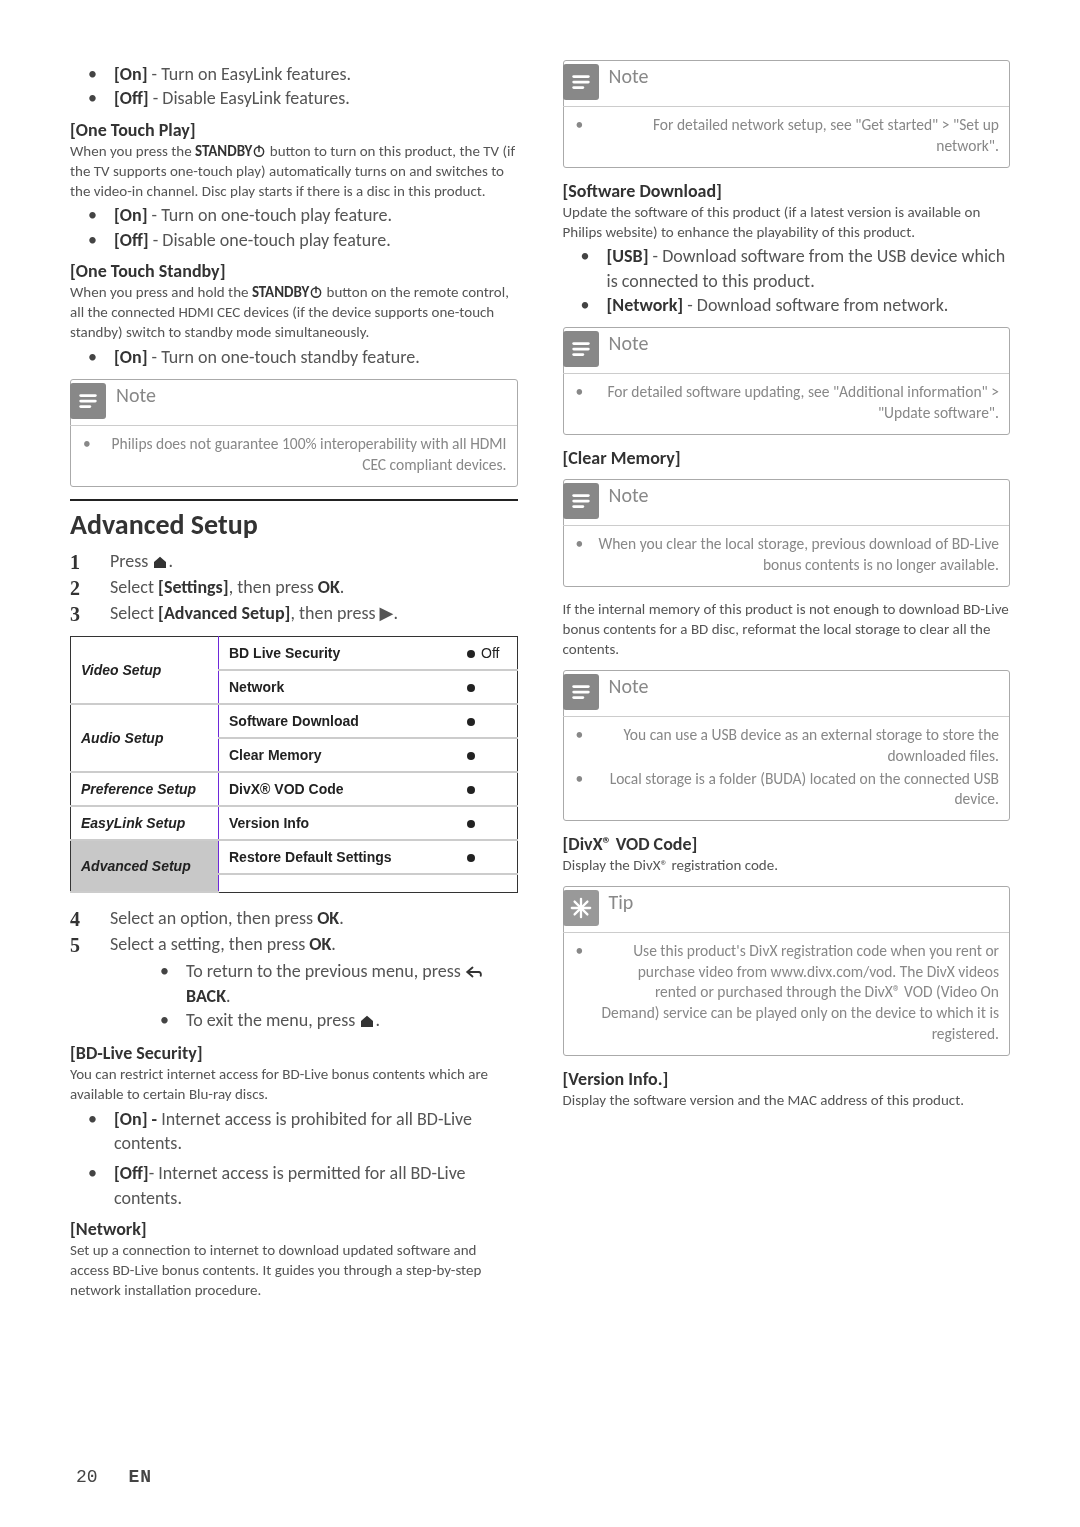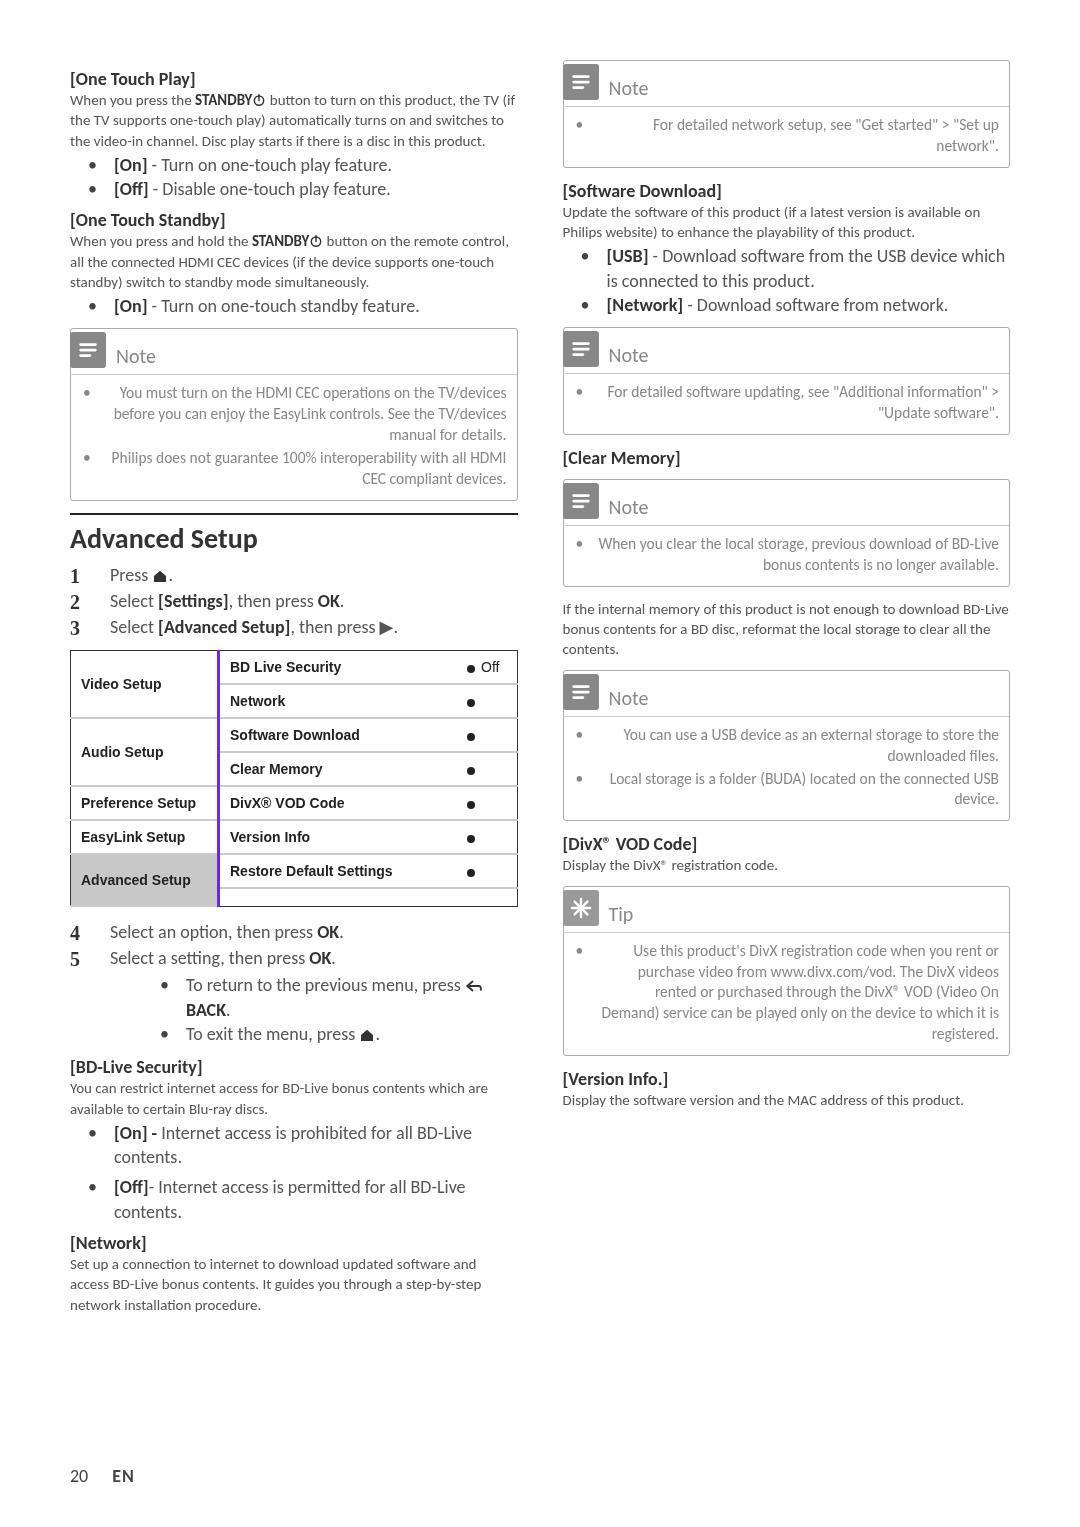--- a/index.html
+++ b/index.html
@@ -34,21 +34,21 @@
   ol.steps > li .num { position: absolute; left: 0; top: 0; font-weight: 700; font-size: 20px; color: #333; font-family: Georgia, serif; }
   .callout {
     border: 1px solid #aaa;
     border-radius: 3px;
     margin: 10px 0 12px 0;
     padding: 0;
     break-inside: avoid;
   }
   .callout-head {
     display: flex;
-    align-items: flex-end;
+    align-items: flex-start;
     gap: 10px;
     padding: 4px 8px 6px 0;
     margin-bottom: 4px;
     border-bottom: 1px solid #ccc;
     margin-left: -1px;
     margin-top:-1px;
   }
   .callout-icon {
     width: 36px; height: 36px;
     background: #888;
@@ -68,42 +68,46 @@
     width: 100%;
     border: 1px solid #333;
     border-collapse: collapse;
     margin: 8px 0 12px 0;
     font-family: Arial, Helvetica, sans-serif;
     font-size: 14px;
     break-inside: avoid;
   }
   .menu-table td { border-bottom: 2px solid #ccc; padding: 8px 10px; vertical-align: middle; color:#222; }
   .menu-table tr:last-child td { border-bottom: none; }
-  .menu-table .left-col { width: 148px; font-weight: 700; border-right:3px solid #6d28d9; }
+  .menu-table .left-col { width: 148px; font-weight: 700; border-right:1px solid #6d28d9;font-style:italic; }
   .menu-table .left-col.selected { background: #c8c8c8; }
   .menu-table .mid-col { font-weight: 700; }
   .menu-table .right-col { width: 60px; text-align:left;margin-top:48px; }
   .dot { display:inline-block; width:8px; height:8px; background:#222; border-radius:50%; vertical-align:middle; margin-right:6px; }
 
   .footer {
     position: absolute;
-    bottom: 40px; left: 70px;
-    font-size: 18px; color: #555;
+    bottom: 40px; left: 76px;
+    font-size: 18px; color: #555; font-family: Liberation Mono, monospace;
   }
   .footer .pn { margin-right: 20px; color:#444; }
   .footer .lang { font-weight:600; letter-spacing:1px; color:#444; }
 
   svg.inline-icon { display:inline; vertical-align:-2px; }
   .icon-note-lines { stroke:#fff; stroke-width:3; stroke-linecap:round; }
 </style>
 </head>
 <body>
 
 <div class="page">
 
+  <ul class="bullets">
+    <li><span class="bold-label">[On]</span><span> - Turn on EasyLink features.</span></li>
+    <li><span class="bold-label">[Off]</span><span> - Disable EasyLink features.</span></li>
+  </ul>
 
   <p class="sub-head">[One Touch Play]</p>
   <p class="body-text">
     When you press the <span class="bold-label">STANDBY</span><svg class="inline-icon" width="14" height="14" viewBox="0 0 24 24">
         <circle cx="12" cy="13" r="8" fill="none" stroke="#333" stroke-width="2.5"></circle>
         <line x1="12" y1="3" x2="12" y2="13" stroke="#333" stroke-width="2.5" stroke-linecap="round"></line>
       </svg> <span>button to turn on this product, the TV (if the TV supports one-touch play) automatically turns on and switches to the video-in channel. Disc play starts if there is a disc in this product.</span>
   </p>
   <ul class="bullets">
     <li><span class="bold-label">[On]</span><span> - Turn on one-touch play feature.</span></li>
@@ -127,21 +131,20 @@
         <svg width="22" height="20" viewBox="0 0 24 20">
             <line class="icon-note-lines" x1="4" y1="4" x2="20" y2="4"></line>
             <line class="icon-note-lines" x1="4" y1="10" x2="20" y2="10"></line>
             <line class="icon-note-lines" x1="4" y1="16" x2="14" y2="16"></line>
           </svg>
       </div>
       <span class="callout-title">Note</span>
     </div>
     <div class="callout-body">
         <ul>
-      <li>You must turn on the HDMI CEC operations on the TV/devices before you can enjoy the EasyLink controls. See the TV/devices manual for details.</li>
       <li>Philips does not guarantee 100% interoperability with all HDMI CEC compliant devices.</li>
     </ul>
       </div>
   </div>
 
   <h2 class="section-title">Advanced Setup</h2>
 
   <ol class="steps">
     <li><span class="num">1</span>Press <svg class="inline-icon" width="16" height="14" viewBox="0 0 24 20">
           <path d="M3 10 L12 2 L21 10 L21 19 L3 19 Z" fill="#333"></path>

